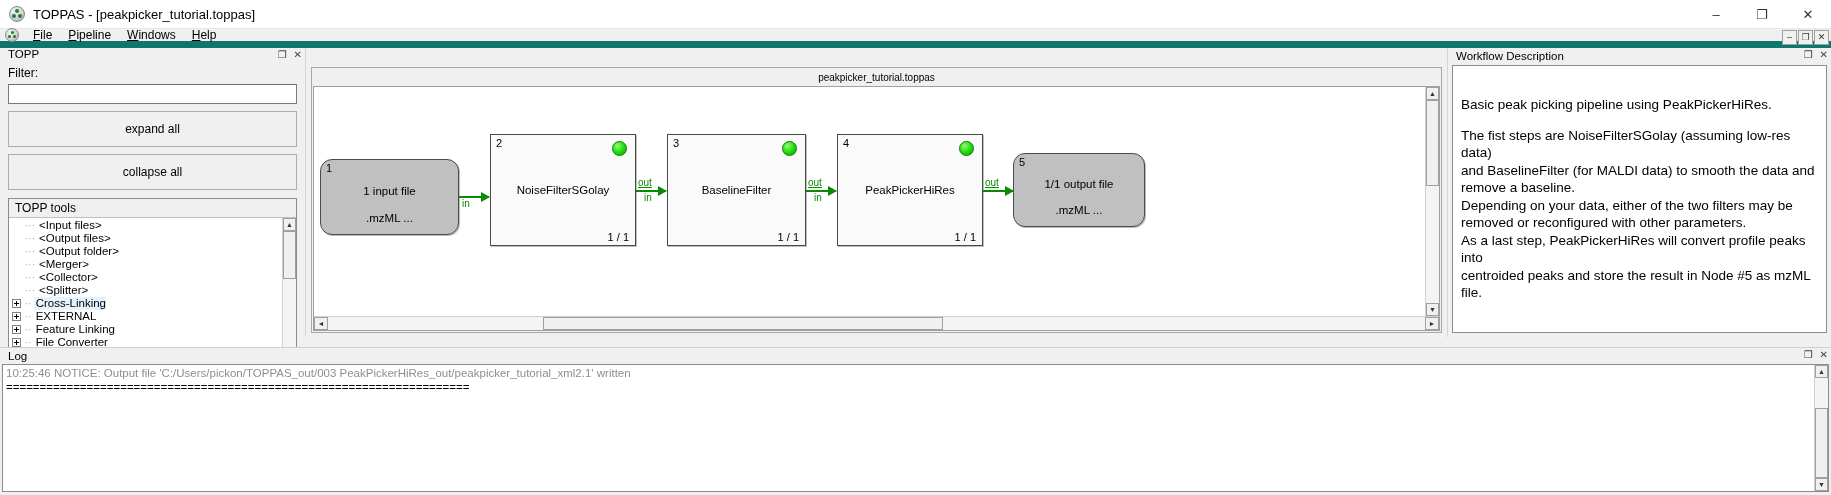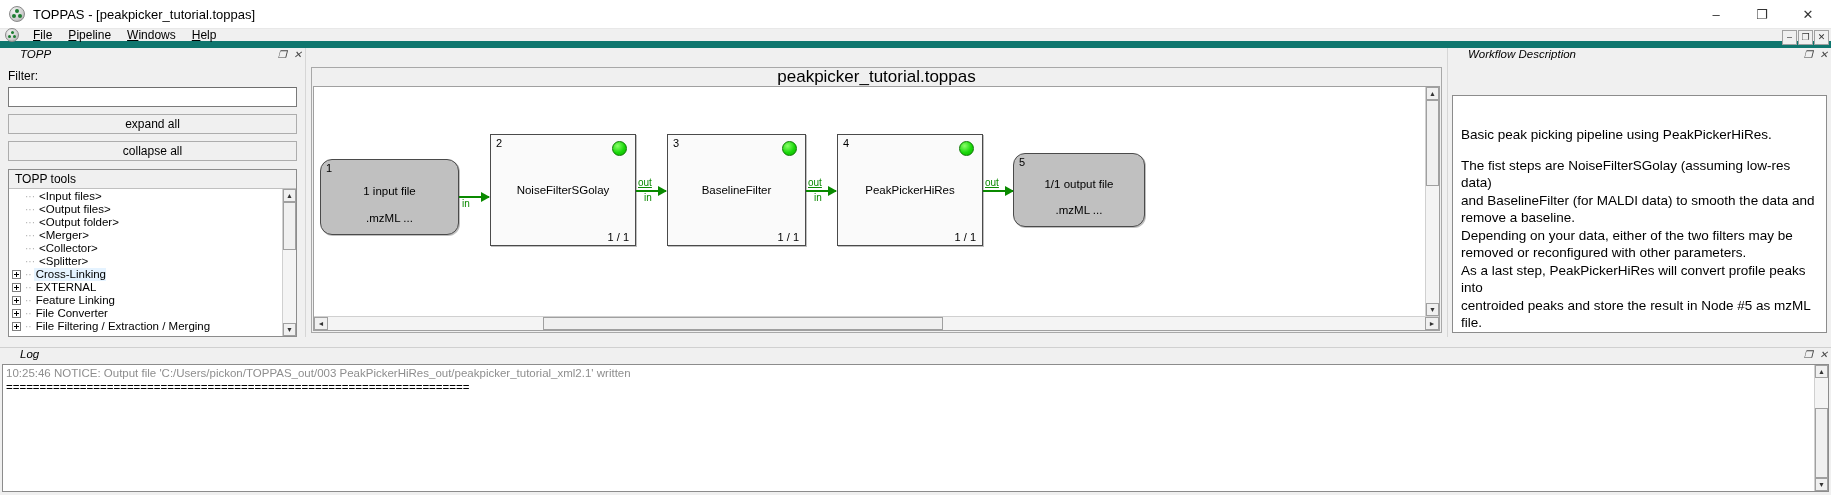--- a/index.html
+++ b/index.html
@@ -83,27 +83,26 @@
   .workarea {
     position: relative;
     height: 289px;
     display: flex;
     background: #f0f0f0;
   }
 
   
   .dock-title {
     height: 15px;
-    display: flex; align-items: flex-start;
+    display: flex; align-items: center;
     font-size: 11.5px;
-    padding-left: 20px;
+    padding-left: 8px;
     position: relative;
     background: #f0f0f0;
     color: #000;
-    font-style: italic;
   }
   .dock-title .dock-btns {
     position: absolute; right: 3px; top: 1px; display: flex; gap: 7px;
     font-size: 10px; color: #444;
   }
 
   
   .topp-panel {
     width: 306px;
     display: flex; flex-direction: column;
@@ -112,21 +111,21 @@
   }
   .topp-body { padding: 6px 8px 0 8px; display: flex; flex-direction: column; flex: 1; }
   .filter-label { font-size: 12px; margin-bottom: 4px; }
   .filter-input {
     height: 20px; background: #fff; border: 1px solid #7a7a7a;
     border-top-color: #6e6e6e;
     font-size: 12px; padding: 0 3px; width: 100%;
     outline: none;
   }
   .btn-flat {
-    margin-top: 7px; height: 20px; width: 100%;
+    margin-top: 7px; height: 36px; width: 100%;
     background: #f0f0f0; border: 1px solid #adadad;
     font-size: 12px; color: #000; cursor: default;
     font-family: "Liberation Sans", sans-serif;
   }
 
   .tree-wrap {
     margin-top: 8px;
     flex: 1;
     border: 1px solid #8c8c8c;
     background: #fff;
@@ -183,21 +182,21 @@
   
   .canvas-col { flex: 1; display: flex; flex-direction: column; background: #f0f0f0; }
   .mdi-area { flex: 1; padding: 4px 5px 4px 5px; display: flex; }
   .mdi-window {
     flex: 1; display: flex; flex-direction: column;
     border: 1px solid #a8a8a8; background: #f0f0f0;
   }
   .mdi-caption {
     height: 18px; background: #f0f0f0;
     display: flex; align-items: center; justify-content: center;
-    font-size: 17px; color: #000;
+    font-size: 10px; color: #000;
   }
   .mdi-client {
     flex: 1; display: flex; flex-direction: column;
     border: 1px solid #a0a0a0; margin: 0 1px 1px 1px; background: #fff;
     overflow: hidden;
   }
   .mdi-row { flex: 1; display: flex; overflow: hidden; }
   .graph {
     flex: 1; background: #fff; position: relative; overflow: hidden;
   }
@@ -261,21 +260,20 @@
     text-decoration: underline; text-decoration-color: #0a8a00;
   }
   .port-label.noline { text-decoration: none; }
 
   
   .wf-panel {
     width: 384px;
     display: flex; flex-direction: column;
     background: #f0f0f0;
     border-left: 1px solid #d6d6d6;
-    gap: 30px;
   }
   .wf-box {
     flex: 1; margin: 2px 4px 4px 4px;
     border: 1px solid #8c8c8c; background: #fff;
     padding: 8px 8px 4px 8px;
     font-size: 13.5px; line-height: 1.30;
     color: #000; overflow: hidden;
   }
   .wf-box p { margin: 0 0 13px 0; }
   .wf-box p:last-child { margin-bottom: 0; }

